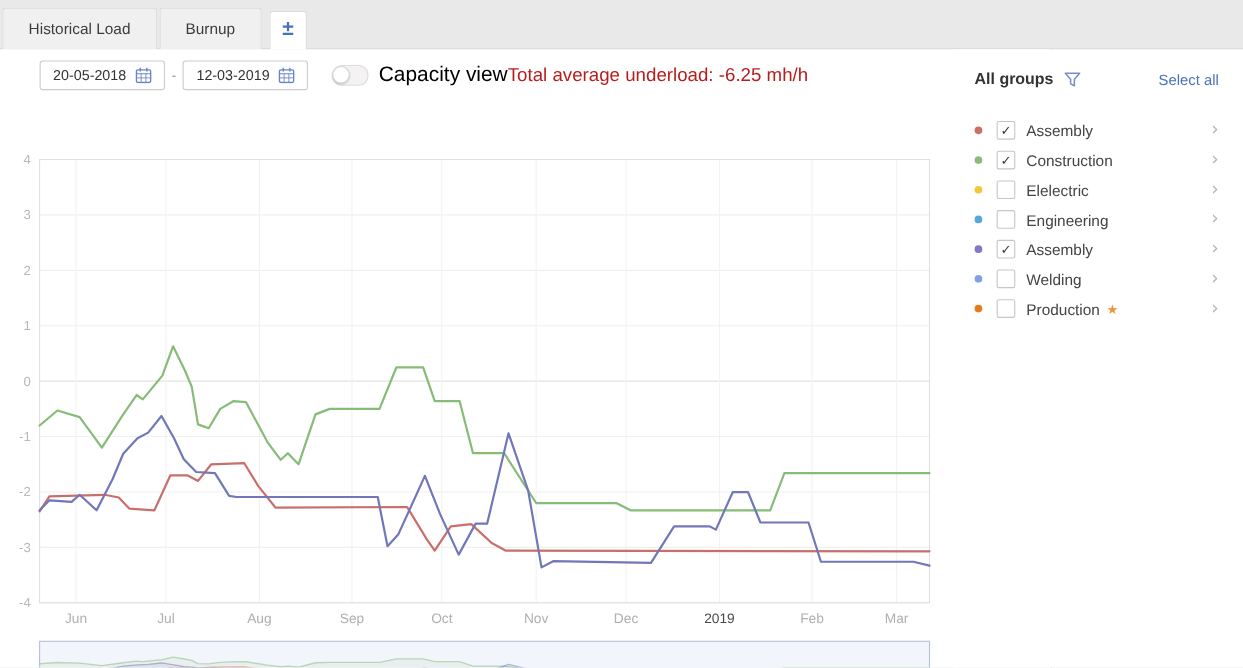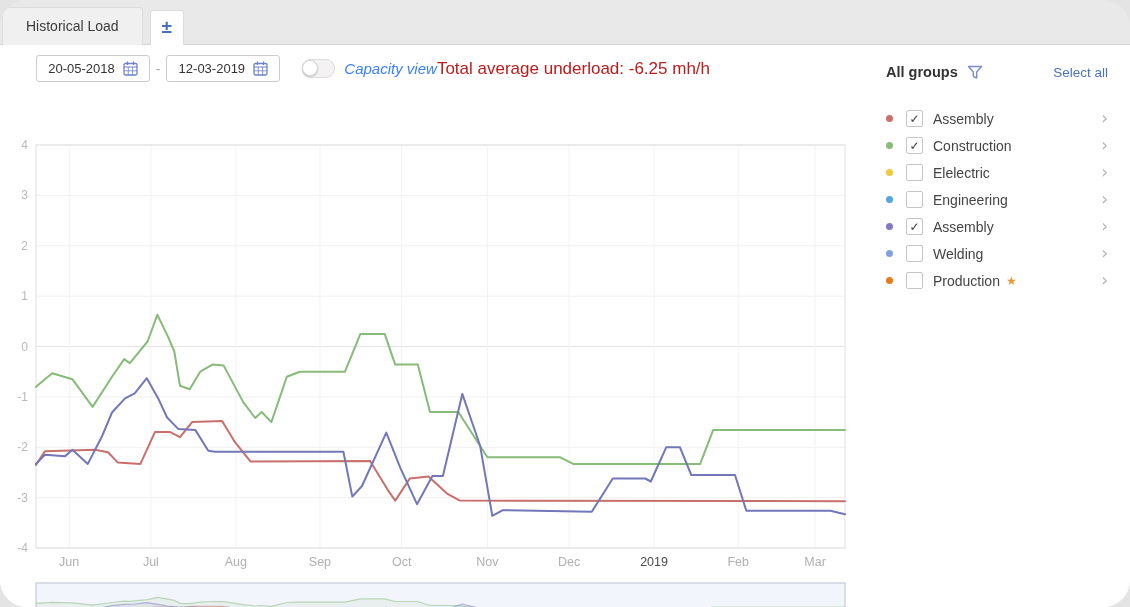--- a/index.html
+++ b/index.html
@@ -1,16 +1,16 @@
 <!DOCTYPE html>
 <html><head>
 <meta charset="utf-8">
 <style>
   html,body{margin:0;padding:0;background:#e4e4e4;font-family:"Liberation Sans",sans-serif;}
-  .app{position:relative;width:1130px;height:607px;background:#e9e9e9;overflow:hidden;border-radius:27px;}
+  .app{position:relative;width:1130px;height:607px;background:#e9e9e9;overflow:hidden;}
 
   
   .tabbar{position:absolute;top:0;left:0;right:0;height:45px;background:#e9e9e9;
           border-bottom:1px solid #d4d4d4;display:flex;align-items:flex-end;padding-left:2px;box-sizing:border-box;}
   .tab{height:37px;line-height:37px;padding:0 23px;background:#f0f0f0;border:1px solid #dcdcdc;border-bottom:none;
        border-radius:3px 3px 0 0;margin-right:2px;font-size:14px;color:#3c3c3c;margin-bottom:-1px;cursor:pointer;}
   .tab.active{background:#fff;color:#4a72b9;border-color:#d4d4d4;z-index:2;}
   .addtab{height:34px;line-height:32px;width:32px;background:#fff;border:1px solid #dcdcdc;border-bottom:none;
        border-radius:3px 3px 0 0;color:#4a72b9;font-size:19px;font-weight:700;text-align:center;margin-left:5px;margin-bottom:-1px;cursor:pointer;}
 
@@ -19,21 +19,21 @@
   .left-panel{position:absolute;left:0;top:0;width:956px;height:100%;background:#fff;border-right:1px solid #84cc16;box-sizing:border-box;}
   .sidebar{position:absolute;left:867px;right:0;top:0;height:100%;background:#fff;padding:15px 22px 0 19px;box-sizing:border-box;}
 
   
   .toolbar{position:absolute;top:9px;left:36px;right:6px;height:29px;display:flex;align-items:center;}
   .datebox{width:114px;height:27px;border:1px solid #cccccc;border-radius:3px;display:flex;align-items:center;
            justify-content:center;gap:8px;font-size:13px;color:#333;background:#fff;box-sizing:border-box;cursor:pointer;}
   .datesep{margin:0 6px;color:#999;font-size:13px;}
   .toggle{width:31px;height:17px;border-radius:9px;background:#f4f2f2;border:1px solid #ddd;margin-left:22px;position:relative;box-sizing:content-box;cursor:pointer;}
   .knob{width:16px;height:16px;border-radius:50%;background:#fff;border:1px solid #d5d5d5;position:absolute;left:-1px;top:0px;box-sizing:border-box;box-shadow:0 1px 2px rgba(0,0,0,.18);}
-  .toggle-label{margin-left:9px;font-size:15px;color:#3b82f6;font-style:italic;}
+  .toggle-label{margin-left:9px;font-size:19px;color:#000000;}
   .summary{font-size:17px;color:#b91c1c;}
 
   
   .sb-head{display:flex;align-items:center;height:24px;margin-bottom:21px;}
   .sb-title{font-size:14.5px;font-weight:700;color:#333;}
   .funnel{margin-left:9px;cursor:pointer;}
   .select-all{margin-left:auto;color:#4a72b9;font-size:13.5px;cursor:pointer;text-decoration:none;text-align:center;}
   .grow{height:27px;display:flex;align-items:center;cursor:pointer;}
   .dot{width:7px;height:7px;border-radius:50%;margin-right:13px;flex:none;}
   .cbx{width:15px;height:15px;border:1px solid #c6c6c6;border-radius:2px;background:#fff;margin-right:10px;
@@ -48,20 +48,21 @@
   svg text{font-family:"Liberation Sans",sans-serif;}
 </style>
 </head>
 <body>
 
 <div class="app">
 
   <div class="tabbar">
     <div id="tabs" style="display:flex;align-items:flex-end;">
         <div class="tab">Historical Load</div>
+        <div class="tab">Burnup</div>
       </div>
     <div class="addtab">±</div>
   </div>
 
   <div class="content">
 
     <div class="left-panel">
 
       <div class="toolbar">
         <div class="datebox">

